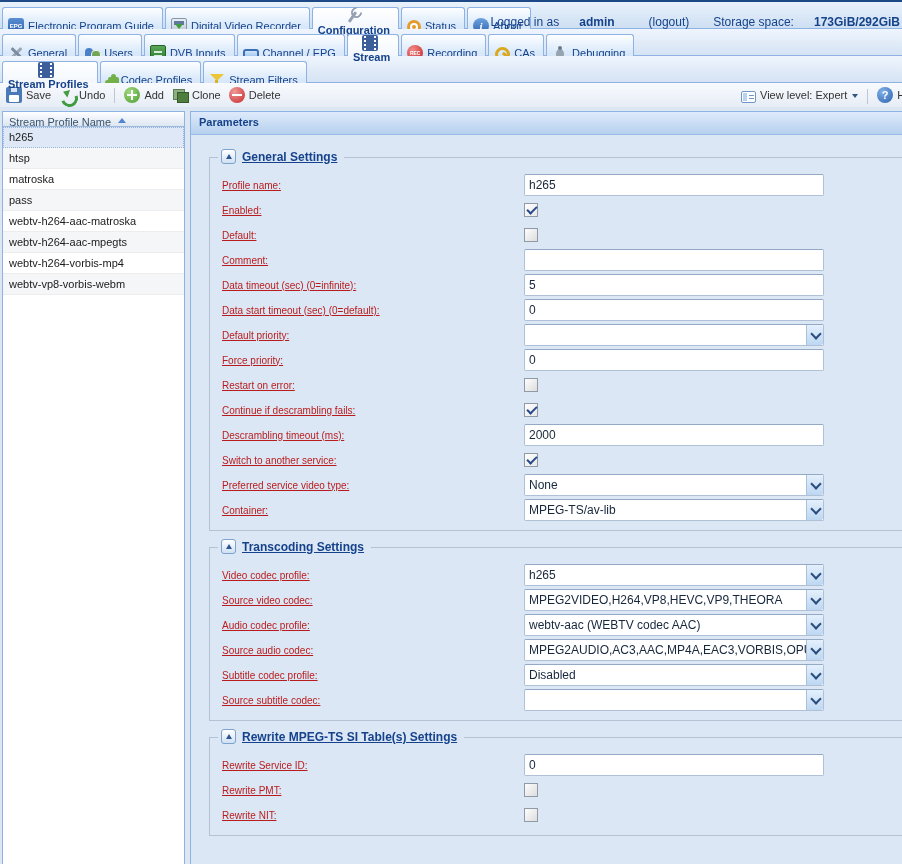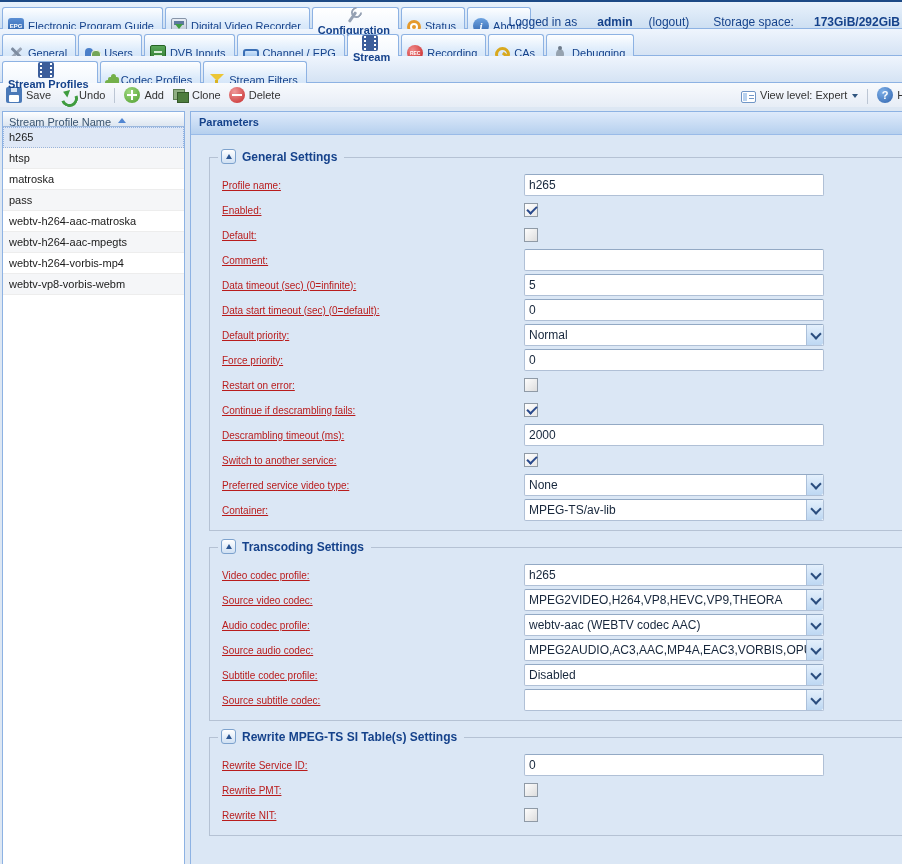--- a/index.html
+++ b/index.html
@@ -12,21 +12,21 @@
   
   .tabstrip { position:relative; height:27px; background:linear-gradient(#e9f2fc,#cddff2); border-bottom:1px solid #8db2e3; padding-left:2px; white-space:nowrap; }
   .tabstrip.sub { background:linear-gradient(#eff5fd,#d5e3f4); }
   .tab { position:relative; top:5px; display:inline-flex; align-items:center; height:36px; margin-right:2px; padding:0 8px 0 5px; border:1px solid #8db2e3; border-bottom:none; border-radius:3px 3px 0 0; background:linear-gradient(#fdfeff,#dcebfb 45%,#c7daf1); color:#15428b; font-size:11px; text-decoration:none; cursor:pointer; vertical-align:top; }
   .tab.active { height:22px; z-index:2; background:linear-gradient(#ffffff,#f2f7fd); font-weight:bold;flex-direction:column; }
   .tlabel { line-height:12px; }
 
   
   .session { position:absolute; right:2px; top:2px; height:25px; display:flex; align-items:flex-end; color:#15428b; font-size:12px; }
   .session .b { font-weight:bold; }
-  .sp18 { margin-left:16px; } .sp4 { margin-left:20px; } .sp24 { margin-left:24px; }
+  .sp18 { margin-left:34px; } .sp4 { margin-left:20px; } .sp24 { margin-left:24px; }
 
   
   .toolbar { position:relative; height:25px; background:linear-gradient(#f8fafd,#e7edf6); border-bottom:1px solid #c9d2de; padding:2px 0 0 2px; overflow:hidden; white-space:nowrap; }
   .tbtn { display:inline-flex; align-items:center; height:20px; padding:0 4px; font-size:11px; color:#333; text-decoration:none; cursor:pointer; vertical-align:top; }
   .blabel { line-height:12px; }
   .tsep { display:inline-block; width:1px; height:15px; background:#bcc6d4; margin:3px 5px 0 5px; vertical-align:top; }
   .toolbar-right { position:absolute; left:737px; top:2px; display:flex; align-items:center; }
 
   
   .content { position:absolute; left:0; top:107px; right:0; bottom:0; background:#dde7f3; padding:4px 0 0 2px; overflow:hidden; }
@@ -39,21 +39,21 @@
   .grow.alt { background:#f5f6f8; }
   .grow.selected { background:#dfe8f6; outline:1px dotted #95b3e0; outline-offset:-1px; }
 
   
   .panel { position:absolute; left:190px; top:4px; bottom:-2px; width:716px; border:1px solid #8db2e3; background:#dbe7f5; }
   .phead { height:23px; padding:4px 8px 0 8px; background:linear-gradient(#deeafb,#b6d0ee); border-bottom:1px solid #99bbe8; color:#15428b; font-size:11px; font-weight:bold; }
   .pbody { position:absolute; top:23px; left:0; right:0; bottom:0; padding:12px 0 0 18px; overflow:hidden; }
 
   
   .fieldset { position:relative; border:1px solid #b5c2d4; margin:10px -20px 16px 0; padding:16px 12px 6px 12px; }
-  .legend { position:absolute; top:-9px; left:8px; background:#dbe7f5; padding:0 7px 0 3px; display:flex; align-items:center; color:#15428b; font-size:12px; font-weight:bold; }
+  .legend { position:absolute; top:-9px; left:8px; background:#dbe7f5; padding:0 7px 0 3px; display:flex; align-items:center; color:#15428b; font-size:12px; font-weight:bold;text-decoration:underline; }
   .collapse-btn { width:15px; height:15px; margin-right:6px; border:1px solid #7da2cd; border-radius:3px; background:linear-gradient(#ffffff,#cfe0f3); display:inline-flex; align-items:center; justify-content:center; cursor:pointer; }
   .collapse-btn::after { content:""; width:0; height:0; border:3px solid transparent; border-bottom:5px solid #2c5591; margin-top:-3px; }
 
   
   .frow { display:flex; align-items:center; height:22px; margin-bottom:3px; }
   .flabel { width:302px; flex:none; font-size:10px; color:#b91c1c;text-decoration:underline; }
   .tfield { position:relative; width:300px; height:22px; background:#fff; border:1px solid #b0c0d6; border-top-color:#93a9c4; border-radius:2px; cursor:text; }
   .tval { display:block; padding:3px 4px 0 4px; font-size:12px; color:#17273c; white-space:nowrap; overflow:hidden; }
   .combo { cursor:pointer; }
   .combo .tval { padding-right:20px; }
@@ -274,21 +274,20 @@
           </div>
           <div class="frow">
             <label class="flabel">Data start timeout (sec) (0=default):</label>
             <div class="tfield">
               <span class="tval">0</span>
             </div>
           </div>
           <div class="frow">
             <label class="flabel">Default priority:</label>
             <div class="tfield combo">
-              <span class="tval">Normal</span>
               <span class="trigger"></span>
             </div>
           </div>
           <div class="frow">
             <label class="flabel">Force priority:</label>
             <div class="tfield">
               <span class="tval">0</span>
             </div>
           </div>
           <div class="frow">

